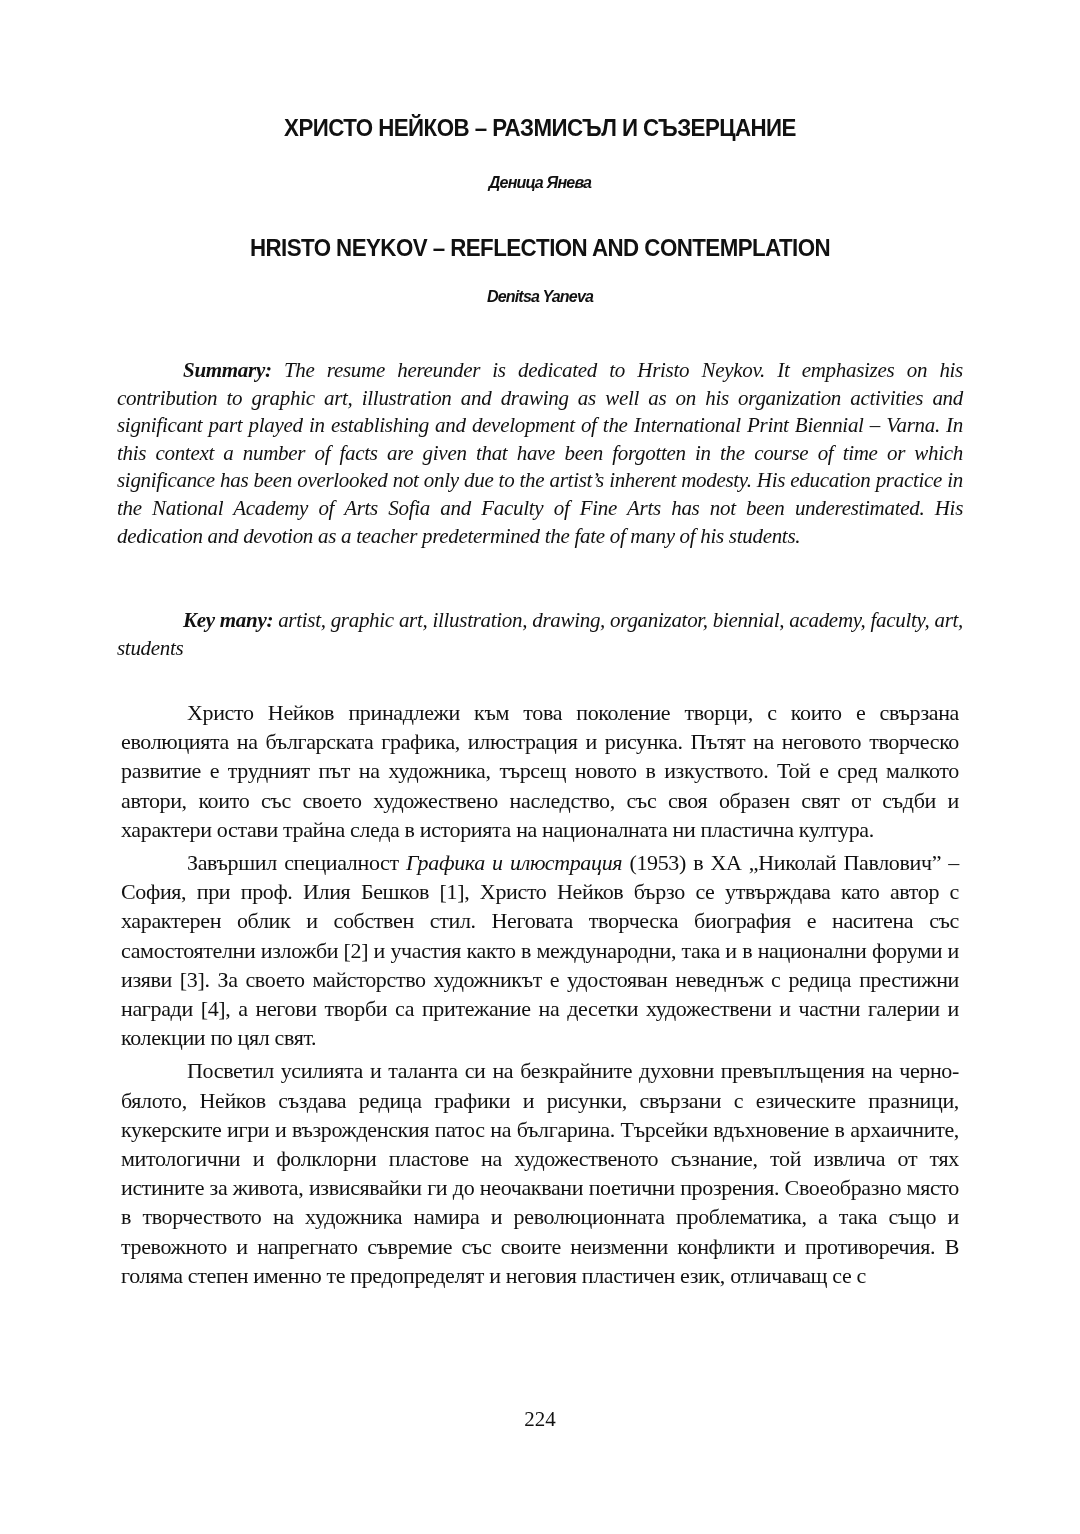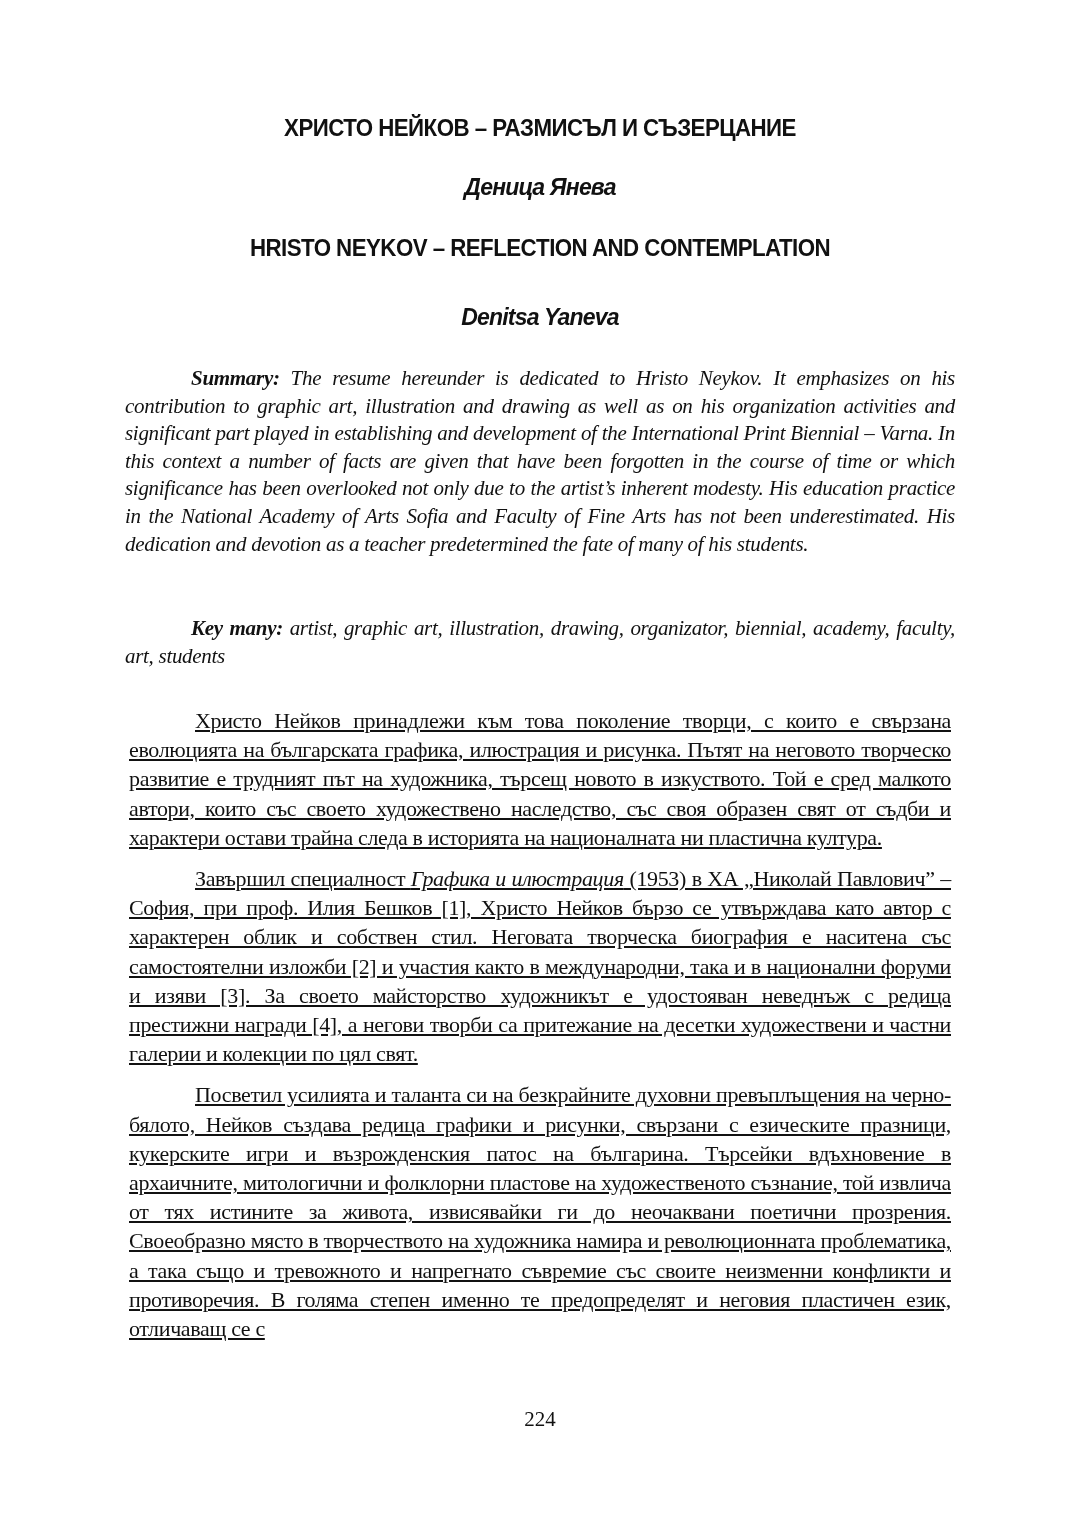--- a/index.html
+++ b/index.html
@@ -6,50 +6,50 @@
   body { width: 1080px; height: 1534px; position: relative; overflow: hidden; color: #111; }
   .page { position: absolute; left: 117px; top: 0; width: 846px; }
   .title {
     position: absolute; left: 0; width: 846px; text-align: center;
     font-family: "Liberation Sans", sans-serif; font-weight: bold;
     font-size: 24px; letter-spacing: -0.6px; transform: scaleX(0.93);
   }
   .author {
     position: absolute; left: 0; width: 846px; text-align: center;
     font-family: "Liberation Sans", sans-serif; font-weight: bold; font-style: italic;
-    font-size: 23px; letter-spacing: -0.8px;
+    font-size: 16px; letter-spacing: -0.8px;
   }
   .abstract {
     position: absolute; left: 0; width: 846px;
     font-family: "Liberation Serif", serif; font-style: italic;
     font-size: 21px; line-height: 27.6px; text-align: justify; letter-spacing: -0.3px;
   }
   .abstract .lead { font-weight: bold; }
-  .abstract p { margin: 8px; text-indent: 66px; }
+  .abstract p { margin: 0; text-indent: 66px; }
   .body {
     position: absolute; left: 0; width: 846px;
     font-family: "Liberation Serif", serif;
     font-size: 22px; line-height: 29.2px; text-align: justify; letter-spacing: -0.35px;
   }
-  .body p { margin: 12px; text-indent: 66px; text-decoration: underline; }
+  .body p { margin: 4px; text-indent: 66px; }
   .body em { font-style: italic; }
   .page-number {
     position: absolute; left: 0; width: 846px; text-align: center; top: 1407px;
     font-family: "Liberation Serif", serif; font-size: 21px;
   }
 </style>
 </head>
 <body>
 
 <div class="page">
 
   <div class="title" style="top:114px;">ХРИСТО НЕЙКОВ – РАЗМИСЪЛ И СЪЗЕРЦАНИЕ</div>
   <div class="author" style="top:174px;">Деница Янева</div>
   <div class="title" style="top:234px;">HRISTO NEYKOV – REFLECTION AND CONTEMPLATION</div>
-  <div class="author" style="top:304px;">Denitsa Yaneva</div>
+  <div class="author" style="top:288px;">Denitsa Yaneva</div>
 
   <div class="abstract" style="top:357px;">
     <p><span class="lead">Summary:</span><span> The resume hereunder is dedicated to Hristo Neykov. It emphasizes on his contribution to graphic art, illustration and drawing as well as on his organization activities and significant part played in establishing and development of the International Print Biennial – Varna. In this context a number of facts are given that have been forgotten in the course of time or which significance has been overlooked not only due to the artist’s inherent modesty. His education practice in the National Academy of Arts Sofia and Faculty of Fine Arts has not been underestimated. His dedication and devotion as a teacher predetermined the fate of many of his students.</span></p>
   </div>
 
   <div class="abstract" style="top:607px;">
     <p><span class="lead">Key many:</span><span> artist, graphic art, illustration, drawing, organizator, biennial, academy, faculty, art, students</span></p>
   </div>
 
   <div class="body" style="top:694px;">

